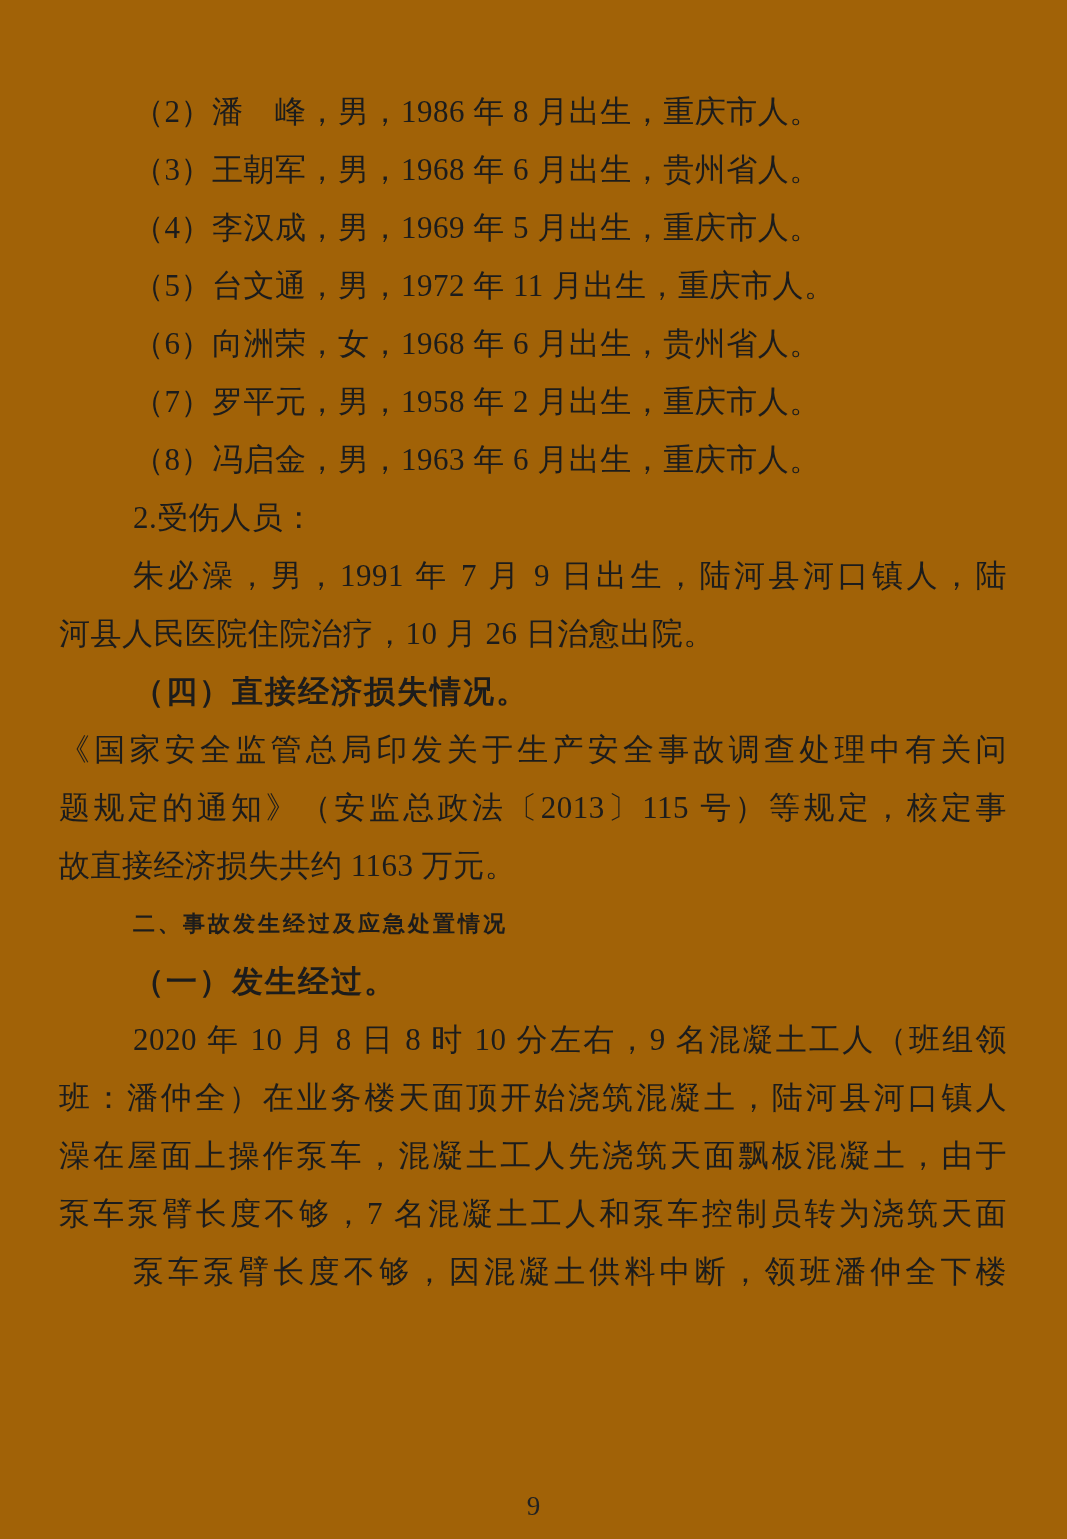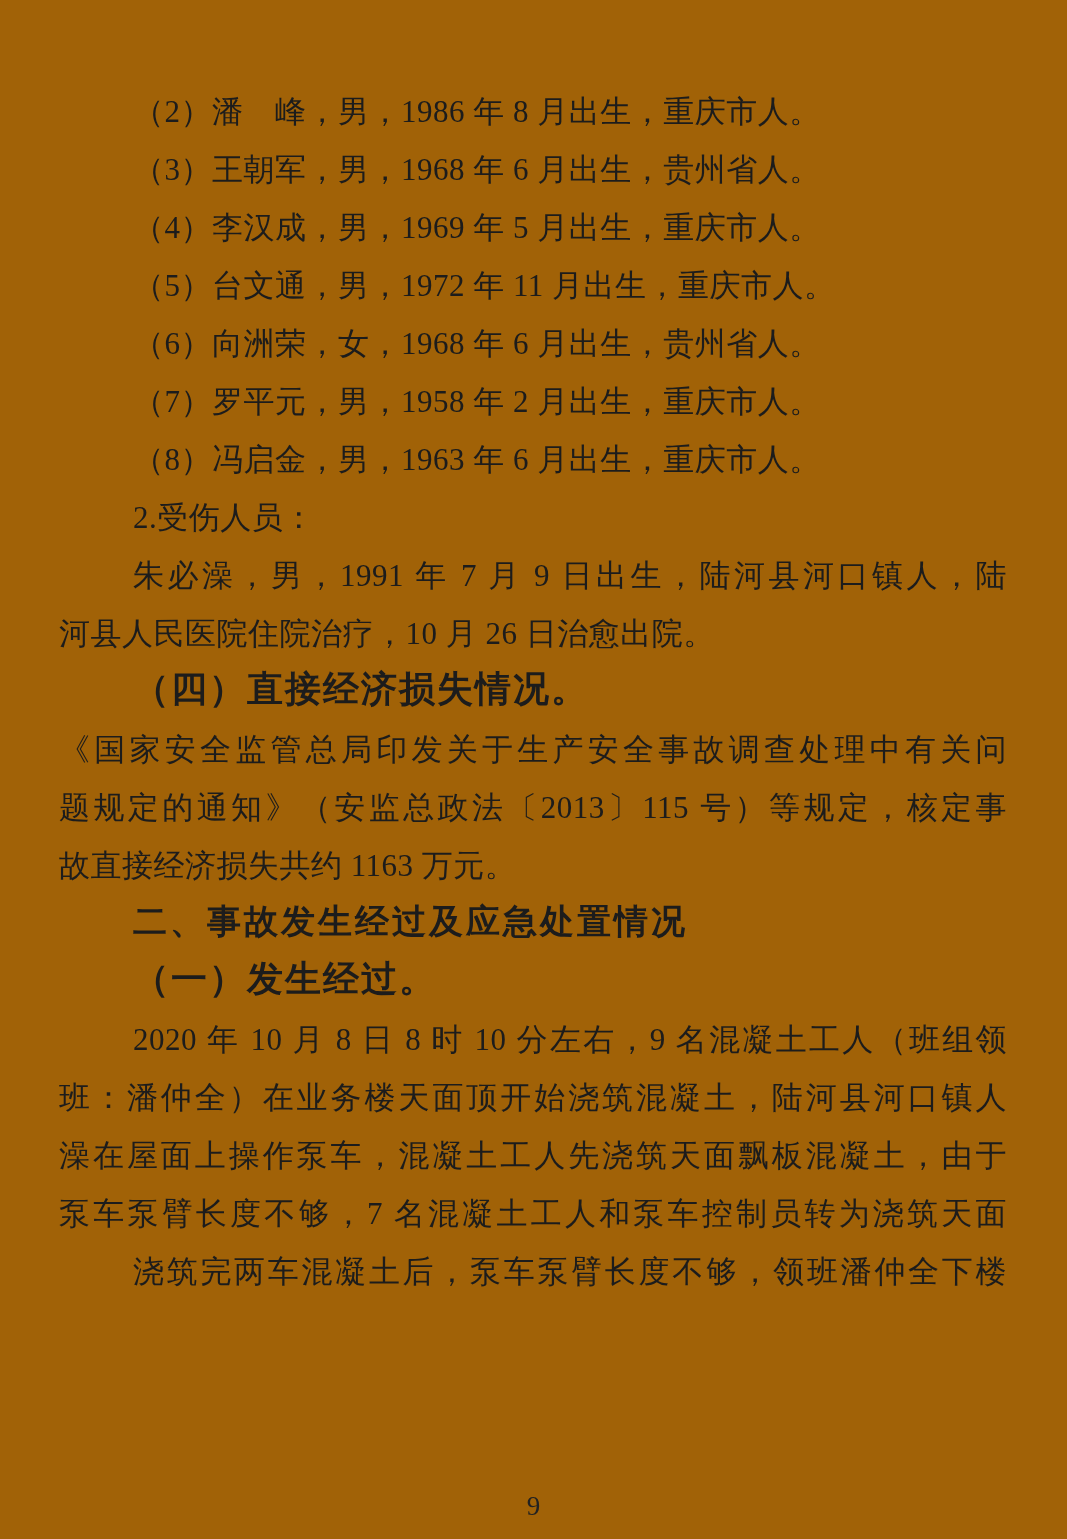--- a/index.html
+++ b/index.html
@@ -34,28 +34,27 @@
   .line.indent {
     text-indent: 74px;
   }
   .line.justify {
     white-space: normal;
     text-align: justify;
     text-align-last: justify;
   }
   .line.style-heading-kai {
     font-weight: bold;
-    font-size: 36px;
+    font-size: 31px;
     letter-spacing: 2px;
-    font-family: Liberation Mono, monospace;
   }
   .line.style-heading-hei {
-    font-family: Liberation Mono, monospace;
+    font-family: Liberation Serif, serif;
     font-weight: bold;
-    font-size: 34px;
+    font-size: 22px;
     letter-spacing: 3px;
   }
   .page-number {
     position: absolute;
     left: 0;
     top: 1490px;
     width: 100%;
     text-align: center;
     font-size: 27px;
     line-height: 1.2;
@@ -81,16 +80,16 @@
       <div class="line style-heading-kai indent">（四）直接经济损失情况。</div>
       <div class="line style-body justify">《国家安全监管总局印发关于生产安全事故调查处理中有关问</div>
       <div class="line style-body justify">题规定的通知》（安监总政法〔2013〕115 号）等规定，核定事</div>
       <div class="line style-body">故直接经济损失共约 1163 万元。</div>
       <div class="line style-heading-hei indent">二、事故发生经过及应急处置情况</div>
       <div class="line style-heading-kai indent">（一）发生经过。</div>
       <div class="line style-body indent justify">2020 年 10 月 8 日 8 时 10 分左右，9 名混凝土工人（班组领</div>
       <div class="line style-body justify">班：潘仲全）在业务楼天面顶开始浇筑混凝土，陆河县河口镇人</div>
       <div class="line style-body justify">澡在屋面上操作泵车，混凝土工人先浇筑天面飘板混凝土，由于</div>
       <div class="line style-body justify">泵车泵臂长度不够，7 名混凝土工人和泵车控制员转为浇筑天面</div>
-      <div class="line style-body indent justify">浇筑完两车混凝土后，泵车泵臂长度不够，领班潘仲全下楼</div>
+      <div class="line style-body indent justify">泵车泵臂长度不够，因混凝土供料中断，领班潘仲全下楼</div>
     </div>
   <div class="page-number">9</div>
 </div>
 
 </body></html>

